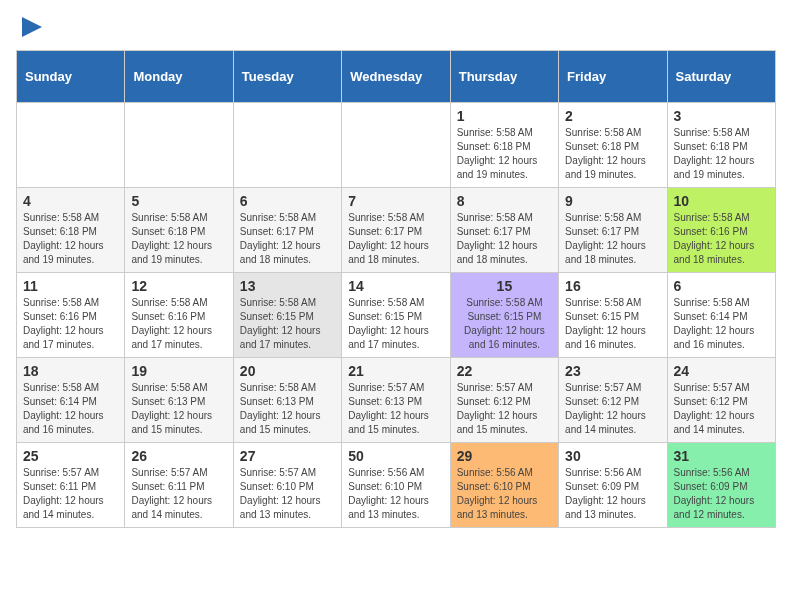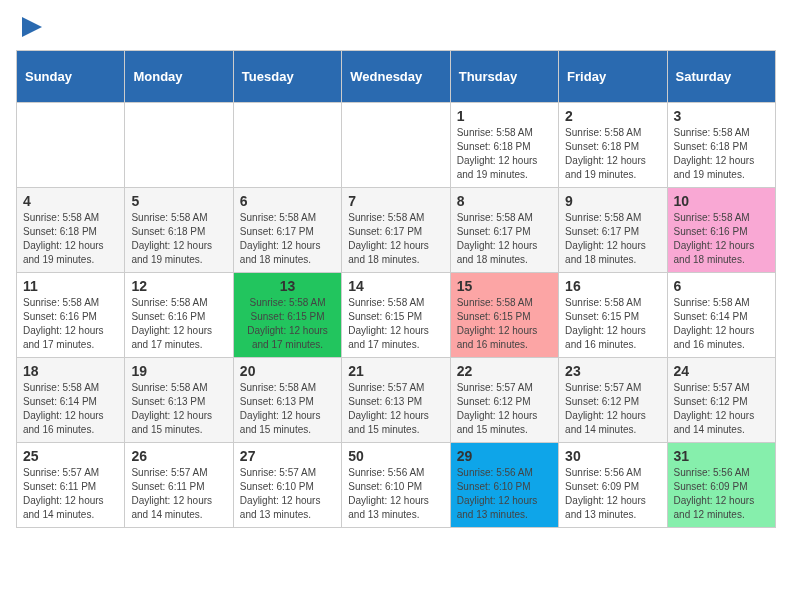--- a/index.html
+++ b/index.html
@@ -145,21 +145,21 @@
 Daylight: 12 hours
 and 18 minutes.</div>
         </td>
         <td style="background: rgb(245, 245, 245);">
           <div class="day-num">9</div>
           <div class="day-info" style="white-space: pre-line;">Sunrise: 5:58 AM
 Sunset: 6:17 PM
 Daylight: 12 hours
 and 18 minutes.</div>
         </td>
-        <td style="background: #f9a8d4; margin-left: 38px;">
+        <td style="background: #bef264; margin-left: 38px;">
           <div class="day-num">10</div>
           <div class="day-info" style="white-space: pre-line;">Sunrise: 5:58 AM
 Sunset: 6:16 PM
 Daylight: 12 hours
 and 18 minutes.</div>
         </td>
       </tr>
       <tr>
         <td style="background: rgb(255, 255, 255);">
           <div class="day-num">11</div>
@@ -168,35 +168,35 @@
 Daylight: 12 hours
 and 17 minutes.</div>
         </td>
         <td style="background: rgb(255, 255, 255);">
           <div class="day-num">12</div>
           <div class="day-info" style="white-space: pre-line;">Sunrise: 5:58 AM
 Sunset: 6:16 PM
 Daylight: 12 hours
 and 17 minutes.</div>
         </td>
-        <td style="background: #22c55e; text-align: center;">
+        <td style="background: #e5e5e5;">
           <div class="day-num">13</div>
           <div class="day-info" style="white-space: pre-line;">Sunrise: 5:58 AM
 Sunset: 6:15 PM
 Daylight: 12 hours
 and 17 minutes.</div>
         </td>
         <td style="background: rgb(255, 255, 255);">
           <div class="day-num">14</div>
           <div class="day-info" style="white-space: pre-line;">Sunrise: 5:58 AM
 Sunset: 6:15 PM
 Daylight: 12 hours
 and 17 minutes.</div>
         </td>
-        <td style="background: #fca5a5;">
+        <td style="background: #c4b5fd; text-align: center;">
           <div class="day-num">15</div>
           <div class="day-info" style="white-space: pre-line;">Sunrise: 5:58 AM
 Sunset: 6:15 PM
 Daylight: 12 hours
 and 16 minutes.</div>
         </td>
         <td style="background: rgb(255, 255, 255);">
           <div class="day-num">16</div>
           <div class="day-info" style="white-space: pre-line;">Sunrise: 5:58 AM
 Sunset: 6:15 PM
@@ -284,21 +284,21 @@
 Daylight: 12 hours
 and 13 minutes.</div>
         </td>
         <td style="background: rgb(255, 255, 255);">
           <div class="day-num">50</div>
           <div class="day-info" style="white-space: pre-line;">Sunrise: 5:56 AM
 Sunset: 6:10 PM
 Daylight: 12 hours
 and 13 minutes.</div>
         </td>
-        <td style="background: #0ea5e9;">
+        <td style="background: #fdba74;">
           <div class="day-num">29</div>
           <div class="day-info" style="white-space: pre-line;">Sunrise: 5:56 AM
 Sunset: 6:10 PM
 Daylight: 12 hours
 and 13 minutes.</div>
         </td>
         <td style="background: rgb(255, 255, 255);">
           <div class="day-num">30</div>
           <div class="day-info" style="white-space: pre-line;">Sunrise: 5:56 AM
 Sunset: 6:09 PM

